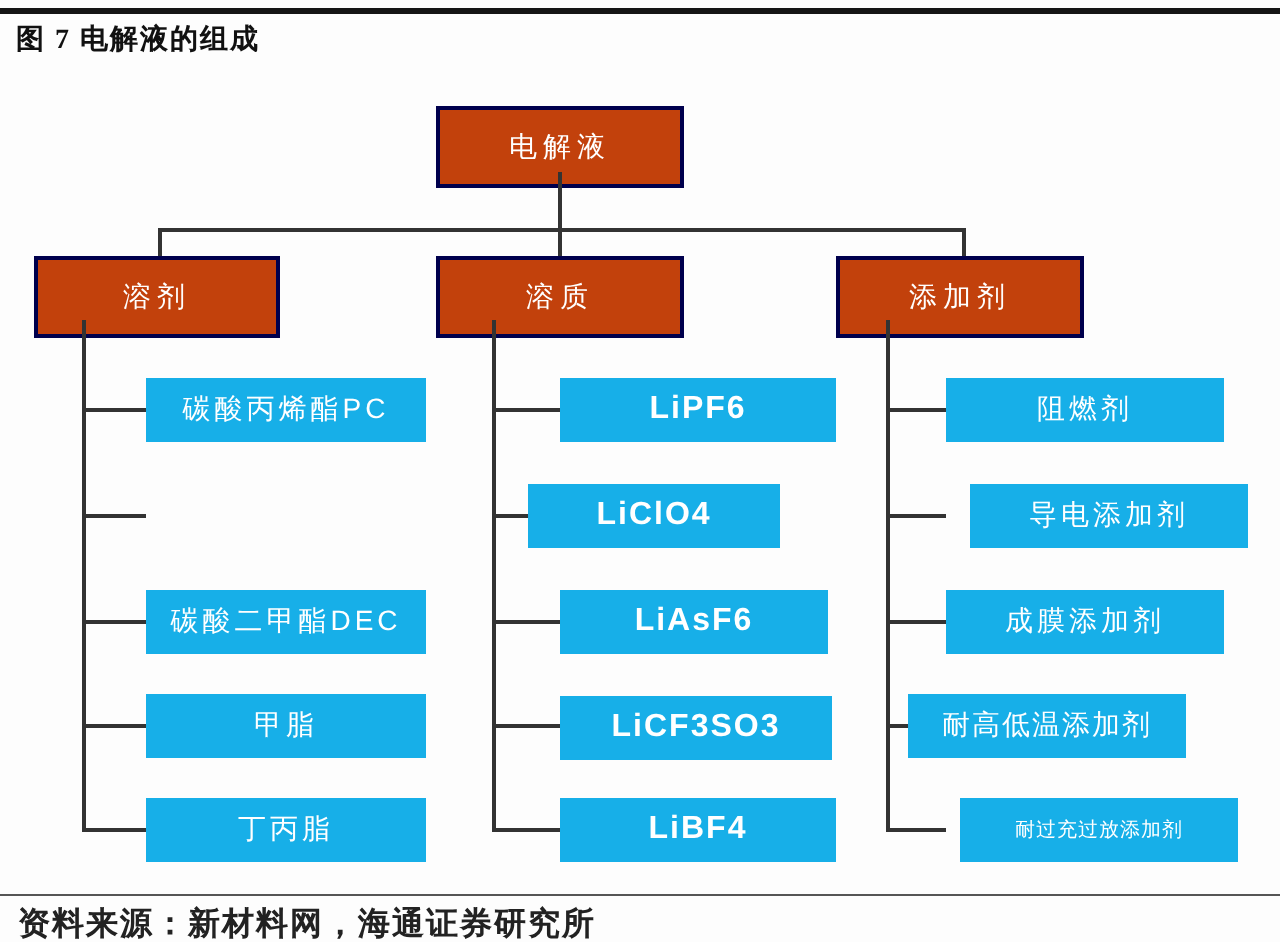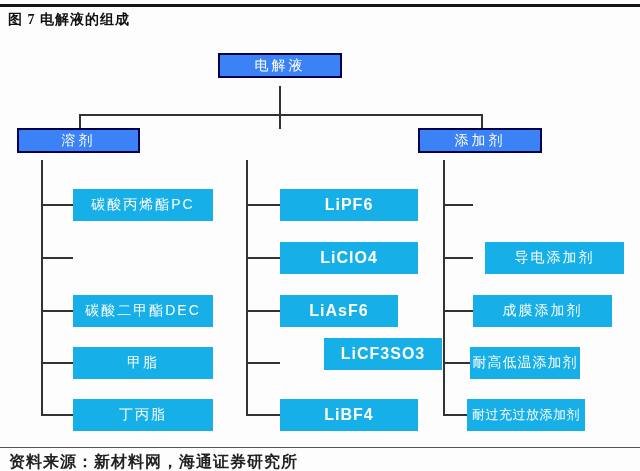--- a/index.html
+++ b/index.html
@@ -15,21 +15,21 @@
   .bottom-rule{position:absolute;left:0;top:447px;width:640px;height:1px;background:#555;}
   .source-note{
     position:absolute;left:9px;top:452px;font-family:"Liberation Serif","DejaVu Serif",serif;
     font-size:16px;font-weight:bold;color:#222;letter-spacing:1px;white-space:nowrap;
   }
   .node{
     position:absolute;display:flex;align-items:center;justify-content:center;
     color:#ffffff;box-sizing:border-box;text-align:center;white-space:nowrap;
   }
   .pbox{
-    background:#3b82f6;border:2px solid #00004d;height:25px;
+    background:#c2410c;border:2px solid #00004d;height:41px;
     font-size:14px;letter-spacing:3px;font-weight:500;
   }
   .cbox{
     background:#17afe8;height:32px;font-size:14px;letter-spacing:2px;font-weight:500;
   }
   .cbox.latin{font-size:16px;letter-spacing:1px;font-weight:600;}
   .line{position:absolute;background:#333333;}
   .vline{width:2px;}
   .hline{height:2px;}
 </style>
@@ -46,20 +46,23 @@
   </div>
 
   <div class="line vline" style="left:279px;top:86px;height:29px;"></div>
   <div class="line hline" style="left:79px;top:114px;width:404px;"></div>
   <div class="line vline" style="left:79px;top:114px;height:15px;"></div>
   <div class="line vline" style="left:279px;top:114px;height:15px;"></div>
   <div class="line vline" style="left:481px;top:114px;height:15px;"></div>
 
   <div class="node pbox" style="left:17px;top:128px;width:123px;">
     <span>溶剂</span>
+  </div>
+  <div class="node pbox" style="left:218px;top:128px;width:124px;">
+    <span>溶质</span>
   </div>
   <div class="node pbox" style="left:418px;top:128px;width:124px;">
     <span>添加剂</span>
   </div>
 
   <div class="line vline" style="left:41px;top:160px;height:256px;"></div>
   <div class="line vline" style="left:246px;top:160px;height:256px;"></div>
   <div class="line vline" style="left:443px;top:160px;height:256px;"></div>
 
   <div class="line hline" style="left:41px;top:204px;width:32px;"></div>
@@ -89,42 +92,45 @@
   <div class="node cbox" style="left:73px;top:399px;width:140px;">
     <span>丁丙脂</span>
   </div>
   <div class="node cbox" style="left:73px;top:347px;width:140px;">
     <span>甲脂</span>
   </div>
 
   <div class="node cbox latin" style="left:280px;top:189px;width:138px;">
     <span>LiPF6</span>
   </div>
-  <div class="node cbox latin" style="left:280px;top:242px;width:138px;">
+  <div class="node cbox latin" style="left:264px;top:242px;width:126px;">
     <span>LiClO4</span>
   </div>
-  <div class="node cbox latin" style="left:280px;top:295px;width:118px;">
+  <div class="node cbox latin" style="left:280px;top:295px;width:134px;">
     <span>LiAsF6</span>
   </div>
-  <div class="node cbox latin" style="left:280px;top:338px;width:118px;margin-left:44px;">
+  <div class="node cbox latin" style="left:280px;top:348px;width:136px;">
     <span>LiCF3SO3</span>
   </div>
   <div class="node cbox latin" style="left:280px;top:399px;width:138px;">
     <span>LiBF4</span>
   </div>
 
+  <div class="node cbox" style="left:473px;top:189px;width:139px;">
+    <span>阻燃剂</span>
+  </div>
   <div class="node cbox" style="left:473px;top:242px;width:139px;margin-left:12px;">
     <span>导电添加剂</span>
   </div>
   <div class="node cbox" style="left:473px;top:295px;width:139px;">
     <span>成膜添加剂</span>
   </div>
-  <div class="node cbox" style="left:470px;top:347px;width:110px;letter-spacing:1px;align-items:center;">
+  <div class="node cbox" style="left:454px;top:347px;width:139px;letter-spacing:1px;align-items:center;">
     <span>耐高低温添加剂</span>
   </div>
-  <div class="node cbox" style="left:467px;top:399px;width:118px;letter-spacing:0.5px;font-size:13px;">
+  <div class="node cbox" style="left:480px;top:399px;width:139px;letter-spacing:0.5px;font-size:10px;">
     <span>耐过充过放添加剂</span>
   </div>
 
   <div class="bottom-rule"></div>
   <div class="source-note">资料来源：新材料网，海通证券研究所</div>
 
 </div>
 
 </body></html>

